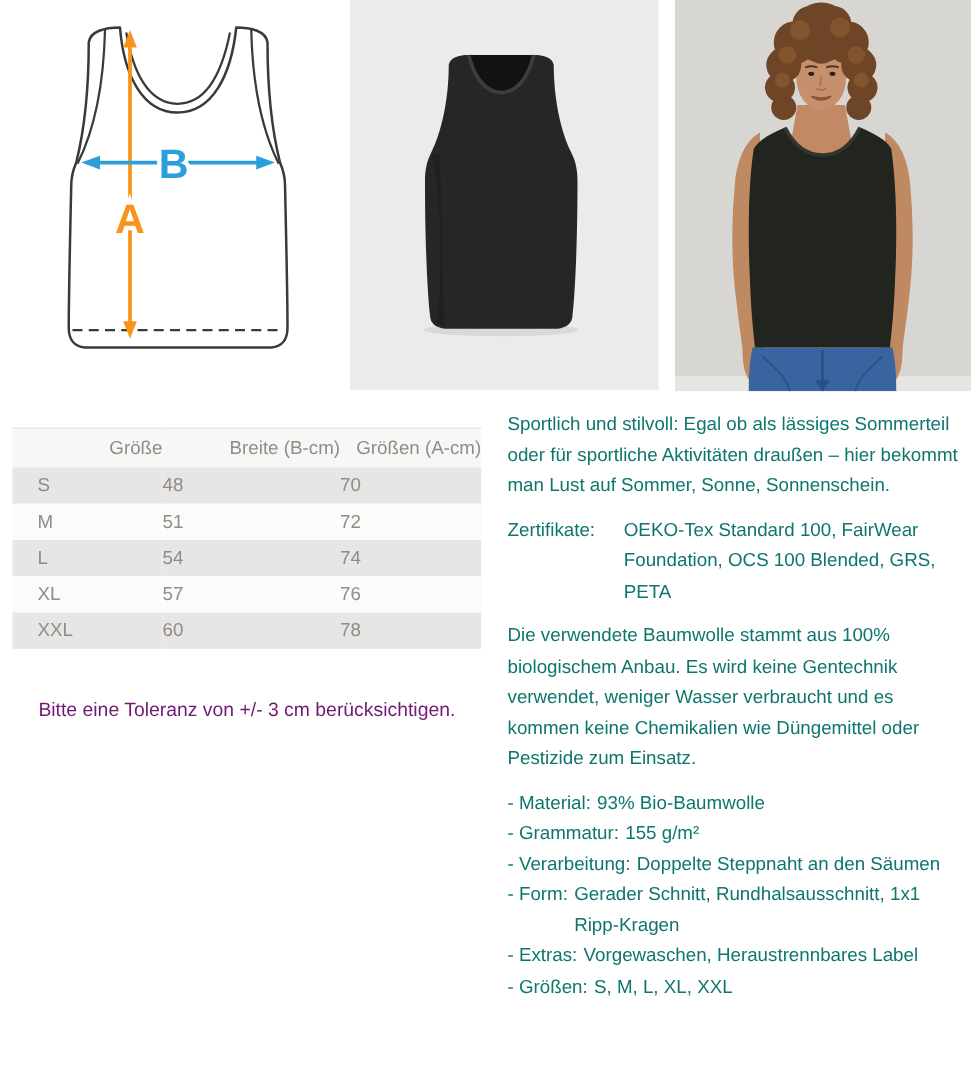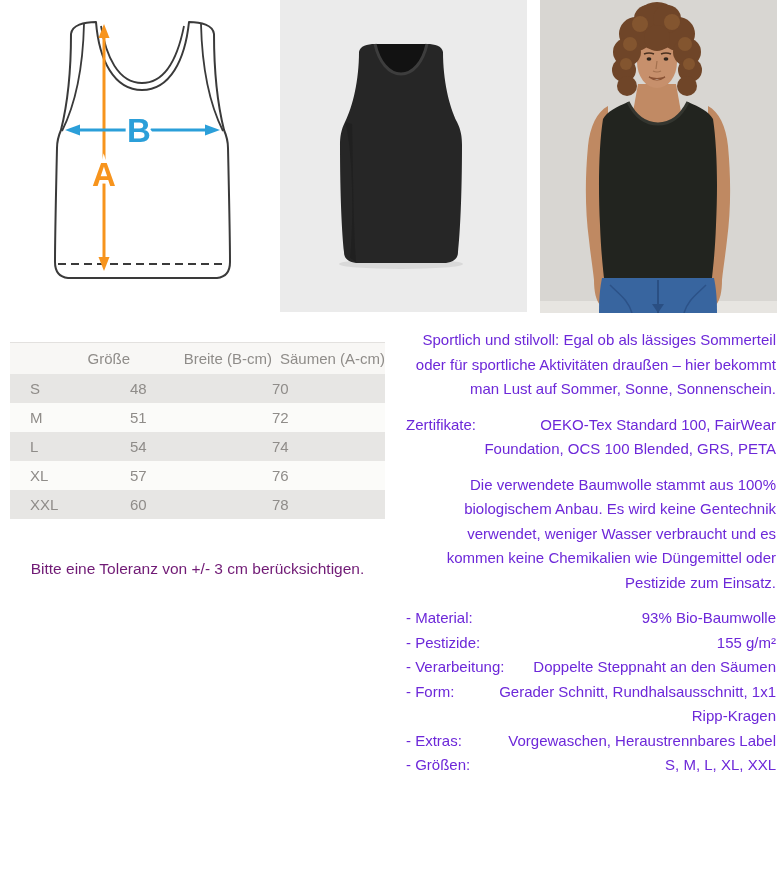--- a/index.html
+++ b/index.html
@@ -23,24 +23,24 @@
   th:nth-child(2), td:nth-child(2) { width:142px; }
   th:nth-child(3), td:nth-child(3) { width:auto; }
   tbody tr:nth-child(odd)  { background:#e7e6e4; }
   tbody tr:nth-child(even) { background:#fbfbf9; }
 
   .tolerance-note { position:absolute; left:10px; top:560px; width:375px;
                     text-align:center; font-size:15.5px; color:#701a75; }
 
   
   .description { position:absolute; left:406px; top:328px; width:370px;
-                 font-size:15px; line-height:24.5px; color:#6d28d9;text-align:right; }
+                 font-size:15px; line-height:24.5px; color:#0f766e; }
   .description .block { margin-bottom:11px; }
   .hang { display:flex; }
-  .hang .lab { white-space:nowrap; margin-right:6px; }
+  .hang .lab { white-space:nowrap; margin-right:23px; }
   .hang .val { flex:1; }
   .spec { display:flex; }
   .spec .spec-label { white-space:nowrap; margin-right:5px; }
   .spec .spec-value { flex:1; }
 
   text.measure-label { font-family:"Liberation Sans", sans-serif; font-weight:bold;
                        font-size:33px; text-anchor:middle; }
 </style>
 </head>
 <body>
@@ -159,21 +159,21 @@
       </g>
     </svg>
   </div>
 
   <div class="size-table-wrap">
     <table>
       <thead>
         <tr>
           <th>Größe</th>
           <th>Breite (B-cm)</th>
-          <th>Säumen (A-cm)</th>
+          <th>Größen (A-cm)</th>
         </tr>
       </thead>
       <tbody>
           <tr>
             <td>S</td>
             <td>48</td>
             <td>70</td>
           </tr>
           <tr>
             <td>M</td>
@@ -210,21 +210,21 @@
     </div>
 
     <p class="block">Die verwendete Baumwolle stammt aus 100% biologischem Anbau. Es wird keine Gentechnik verwendet, weniger Wasser verbraucht und es kommen keine Chemikalien wie Düngemittel oder Pestizide zum Einsatz.</p>
 
     <div>
         <div class="spec">
           <span class="spec-label">- Material:</span>
           <span class="spec-value">93% Bio-Baumwolle</span>
         </div>
         <div class="spec">
-          <span class="spec-label">- Pestizide:</span>
+          <span class="spec-label">- Grammatur:</span>
           <span class="spec-value">155 g/m²</span>
         </div>
         <div class="spec">
           <span class="spec-label">- Verarbeitung:</span>
           <span class="spec-value">Doppelte Steppnaht an den Säumen</span>
         </div>
         <div class="spec">
           <span class="spec-label">- Form:</span>
           <span class="spec-value">Gerader Schnitt, Rundhalsausschnitt, 1x1 Ripp-Kragen</span>
         </div>

